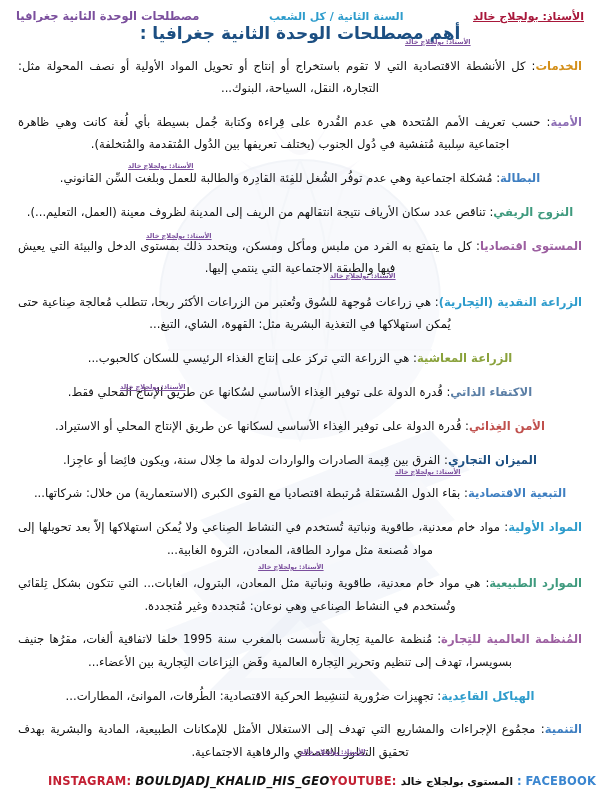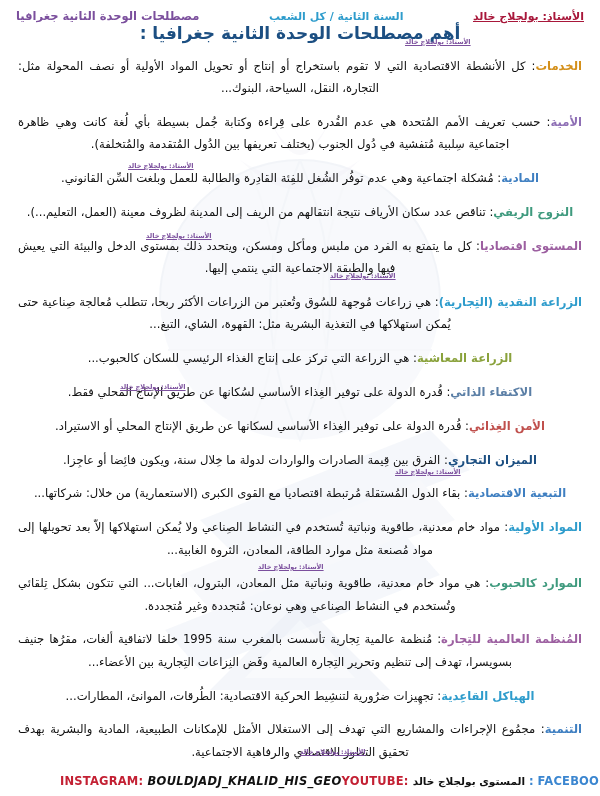--- a/index.html
+++ b/index.html
@@ -110,21 +110,21 @@
     font-size: 6.5px;
     font-weight: bold;
     white-space: nowrap;
     pointer-events: none;
   }
   .stamp .u { text-decoration: underline; }
 
   
   .footer {
     position: absolute;
-    left: 16px;
+    left: 4px;
     right: 0;
     bottom: 8px;
     z-index: 4;
     display: flex;
     flex-direction: row-reverse;
     align-items: center;
     justify-content: space-between;
     padding: 0 44px;
     box-sizing: border-box;
   }
@@ -187,31 +187,31 @@
     <div class="hdr-center">السنة الثانية / كل الشعب</div>
     <div class="hdr-left">الأستاذ: بولجلاج خالد</div>
   </div>
 
   <h1 class="main-title">أهم مصطلحات الوحدة الثانية جغرافيا :</h1>
 
   <div class="entries">
 
   <p class="entry"><span class="term t-gold">الخدمات</span><span class="def">: كل الأنشطة الاقتصادية التي لا تقوم باستخراج أو إنتاج أو تحويل المواد الأولية أو نصف المحولة مثل: التجارة، النقل، السياحة، البنوك...</span></p>
       <p class="entry"><span class="term t-purple">الأمية</span><span class="def">: حسب تعريف الأمم المُتحدة هي عدم القُدرة على قِراءة وكتابة جُمل بسيطة بأي لُغة كانت وهي ظاهرة اجتماعية سِلبية مُتفشية في دُول الجنوب (يختلف تعريفها بين الدُول المُتقدمة والمُتخلفة).</span></p>
-      <p class="entry"><span class="term t-blue">المادية</span><span class="def">: مُشكلة اجتماعية وهي عدم توفُر الشُغل للفِئة القادِرة والطالبة للعمل وبلغت السِّن القانوني.</span></p>
+      <p class="entry"><span class="term t-blue">البطالة</span><span class="def">: مُشكلة اجتماعية وهي عدم توفُر الشُغل للفِئة القادِرة والطالبة للعمل وبلغت السِّن القانوني.</span></p>
       <p class="entry"><span class="term t-green">النزوح الريفي</span><span class="def">: تناقص عدد سكان الأرياف نتيجة انتقالهم من الريف إلى المدينة لظروف معينة (العمل، التعليم...).</span></p>
       <p class="entry"><span class="term t-plum">المستوى اقتصاديا</span><span class="def">: كل ما يتمتع به الفرد من ملبس ومأكل ومسكن، ويتحدد ذلك بمستوى الدخل والبيئة التي يعيش فيها والطبقة الاجتماعية التي ينتمي إليها.</span></p>
       <p class="entry"><span class="term t-teal">الزراعة النقدية (التِجارية)</span><span class="def">: هي زراعات مُوجهة للسُوق وتُعتبر من الزراعات الأكثر ربحا، تتطلب مُعالجة صِناعية حتى يُمكن استهلاكها في التغذية البشرية مثل: القهوة، الشاي، التبغ...</span></p>
       <p class="entry"><span class="term t-olive">الزراعة المعاشية</span><span class="def">: هي الزراعة التي تركز على إنتاج الغذاء الرئيسي للسكان كالحبوب...</span></p>
       <p class="entry"><span class="term t-steel">الاكتفاء الذاتي</span><span class="def">: قُدرة الدولة على توفير الغِذاء الأساسي لسُكانها عن طريق الإنتاج المحلي فقط.</span></p>
       <p class="entry"><span class="term t-red">الأمن الغِذائي</span><span class="def">: قُدرة الدولة على توفير الغِذاء الأساسي لسكانها عن طريق الإنتاج المحلي أو الاستيراد.</span></p>
       <p class="entry"><span class="term t-navy">الميزان التجاري</span><span class="def">: الفرق بين قِيمة الصادرات والواردات لدولة ما خِلال سنة، ويكون فائِضا أو عاجِزا.</span></p>
       <p class="entry"><span class="term t-blue">التبعية الاقتصادية</span><span class="def">: بقاء الدول المُستقلة مُرتبطة اقتصاديا مع القوى الكبرى (الاستعمارية) من خلال: شركاتها...</span></p>
       <p class="entry"><span class="term t-teal">المواد الأولية</span><span class="def">: مواد خام معدنية، طاقوية ونباتية تُستخدم في النشاط الصِناعي ولا يُمكن استهلاكها إلاّ بعد تحويلها إلى مواد مُصنعة مثل موارد الطاقة، المعادن، الثروة الغابية...</span></p>
-      <p class="entry"><span class="term t-green">الموارد كالحبوب</span><span class="def">: هي مواد خام معدنية، طاقوية ونباتية مثل المعادن، البترول، الغابات... التي تتكون بشكل تِلقائي وتُستخدم في النشاط الصِناعي وهي نوعان: مُتجددة وغير مُتجددة.</span></p>
+      <p class="entry"><span class="term t-green">الموارد الطبيعية</span><span class="def">: هي مواد خام معدنية، طاقوية ونباتية مثل المعادن، البترول، الغابات... التي تتكون بشكل تِلقائي وتُستخدم في النشاط الصِناعي وهي نوعان: مُتجددة وغير مُتجددة.</span></p>
       <p class="entry"><span class="term t-plum">المُنظمة العالمية للتِجارة</span><span class="def">: مُنظمة عالمية تِجارية تأسست بالمغرب سنة 1995 خلفا لاتفاقية ألغات، مقرُها جنيف بسويسرا، تهدف إلى تنظيم وتحرير التِجارة العالمية وفَض النِزاعات التِجارية بين الأعضاء...</span></p>
       <p class="entry"><span class="term t-teal">الهياكل القاعِدية</span><span class="def">: تجهِيزات ضرُورية لتنشِيط الحركية الاقتصادية: الطُرقات، الموانئ، المطارات...</span></p>
       <p class="entry"><span class="term t-blue">التنمية</span><span class="def">: مجمُوع الإجراءات والمشاريع التي تهدف إلى الاستغلال الأمثل للإمكانات الطبيعية، المادية والبشرية بهدف تحقيق التطور الاقتصادي والرفاهية الاجتماعية.</span></p>
     </div>
 
 </div>
 
 <div class="footer">
   <div class="footer-right">
     <span class="lbl-ig">INSTAGRAM:</span>

